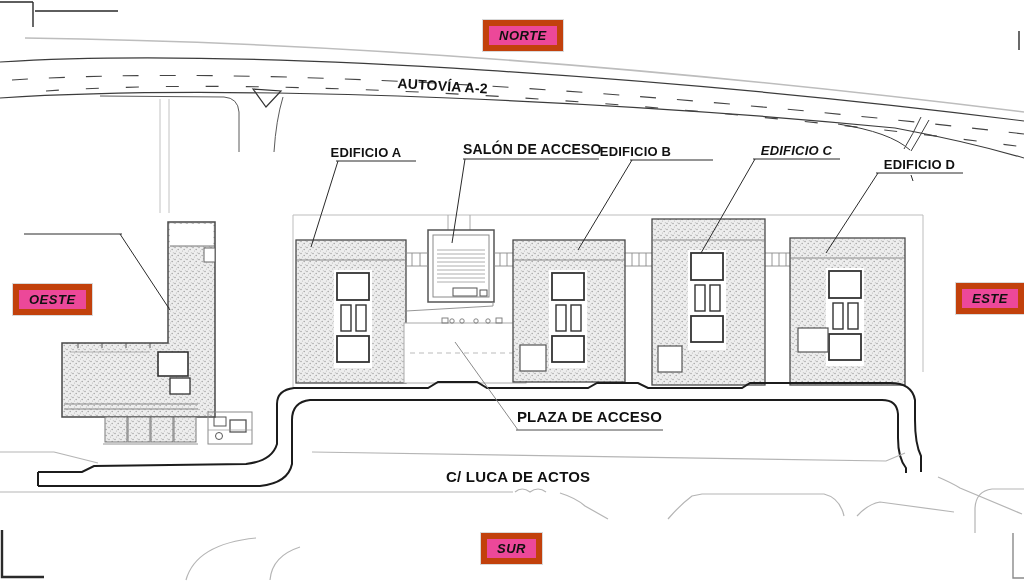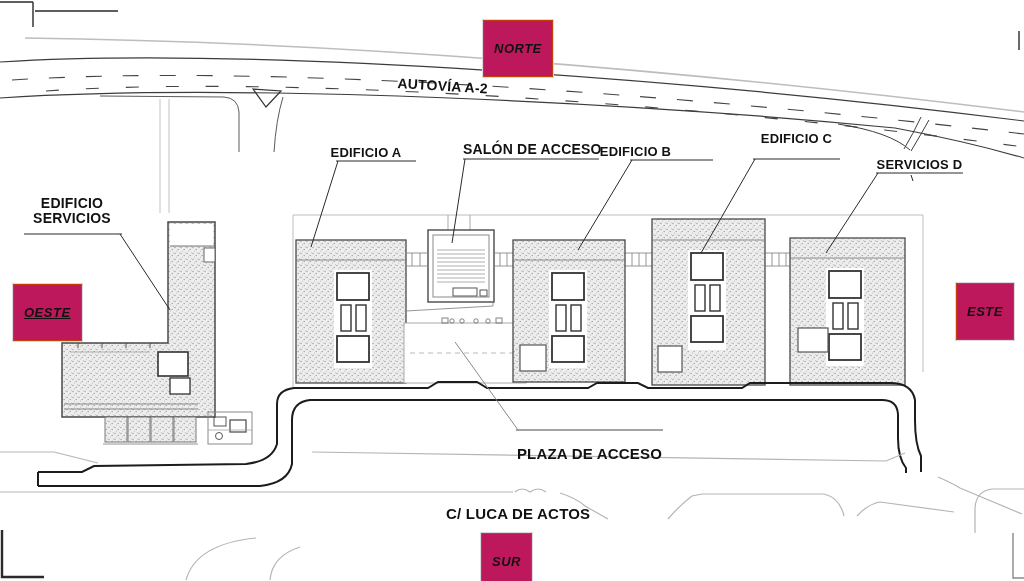--- a/index.html
+++ b/index.html
@@ -8,26 +8,26 @@
     font-family:"Liberation Sans",sans-serif;overflow:hidden;
   }
   svg.plan{position:absolute;left:0;top:0;}
   .lbl{
     position:absolute;color:#111;font-weight:700;
     letter-spacing:.2px;text-align:center;white-space:nowrap;
     -webkit-user-select:none;user-select:none;
   }
   .lbl.sm{font-size:13px;line-height:14px;}
   .lbl.md{font-size:14px;line-height:15px;}
-  .lbl.lg{font-size:15px;line-height:16px;margin-top:37px;}
+  .lbl.lg{font-size:15px;line-height:16px;}
   .compass{
-    position:absolute;background:#be185d;border:1px solid #c2410c;
+    position:absolute;background:#ec4899;border:6px solid #c2410c;
     box-shadow:0 0 0 1px #d9d9d9;
     font-style:italic;font-weight:700;font-size:13px;color:#111;
-    padding:20px 10px;letter-spacing:.5px;white-space:nowrap;
+    padding:2px 10px;letter-spacing:.5px;white-space:nowrap;
   }
   .two-line{line-height:18px;}
   .rot{transform:rotate(3.5deg);transform-origin:left top;}
 </style>
 </head>
 <body>
 
 <div class="canvas">
 
   <svg class="plan" width="1024" height="581" viewBox="0 0 1024 581">
@@ -199,31 +199,27 @@
       <path d="M630,160 H713 M632,160 L578,250"></path>
       <path d="M753,159 H840 M755,159 L701,253"></path>
       <path d="M876,173 H963 M878,173 L826,253 M911,175 L913,181"></path>
       <path d="M24,234 H122 M120,234 L170,310"></path>
       <path d="M516,430 H663" stroke="#4a4a4a"></path>
       <path d="M518,430 L455,342" stroke="#8a8a8a"></path>
     </g>
   </svg>
 
   <div class="compass" style="left:483px;top:20px;">NORTE</div>
-  <div class="compass" style="left:13px;top:284px;text-decoration:underline;">OESTE</div>
+  <div class="compass" style="left:13px;top:284px;">OESTE</div>
   <div class="compass" style="left:956px;top:283px;">ESTE</div>
   <div class="compass" style="left:481px;top:533px;text-align:right;">SUR</div>
 
   <div class="lbl md rot" style="left:398px;top:76px;">AUTOVÍA A-2</div>
   <div class="lbl lg" style="left:446px;top:469px;">C/ LUCA DE ACTOS</div>
 
   <div class="lbl sm" style="left:326px;top:146px;width:80px;">EDIFICIO A</div>
   <div class="lbl md" style="left:463px;top:142px;width:136px;">SALÓN DE ACCESO</div>
   <div class="lbl sm" style="left:594px;top:145px;width:83px;">EDIFICIO B</div>
-  <div class="lbl sm" style="left:753px;top:132px;width:87px;">EDIFICIO C</div>
-  <div class="lbl sm" style="left:876px;top:158px;width:87px;">SERVICIOS D</div>
-  <div class="lbl md two-line" style="left:20px;top:196px;width:104px;">
-    <span>EDIFICIO</span><br>
-    <span>SERVICIOS</span>
-  </div>
+  <div class="lbl sm" style="left:753px;top:144px;width:87px;font-style:italic;">EDIFICIO C</div>
+  <div class="lbl sm" style="left:876px;top:158px;width:87px;">EDIFICIO D</div>
   <div class="lbl lg" style="left:516px;top:409px;width:147px;">PLAZA DE ACCESO</div>
 
 </div>
 
 </body></html>

